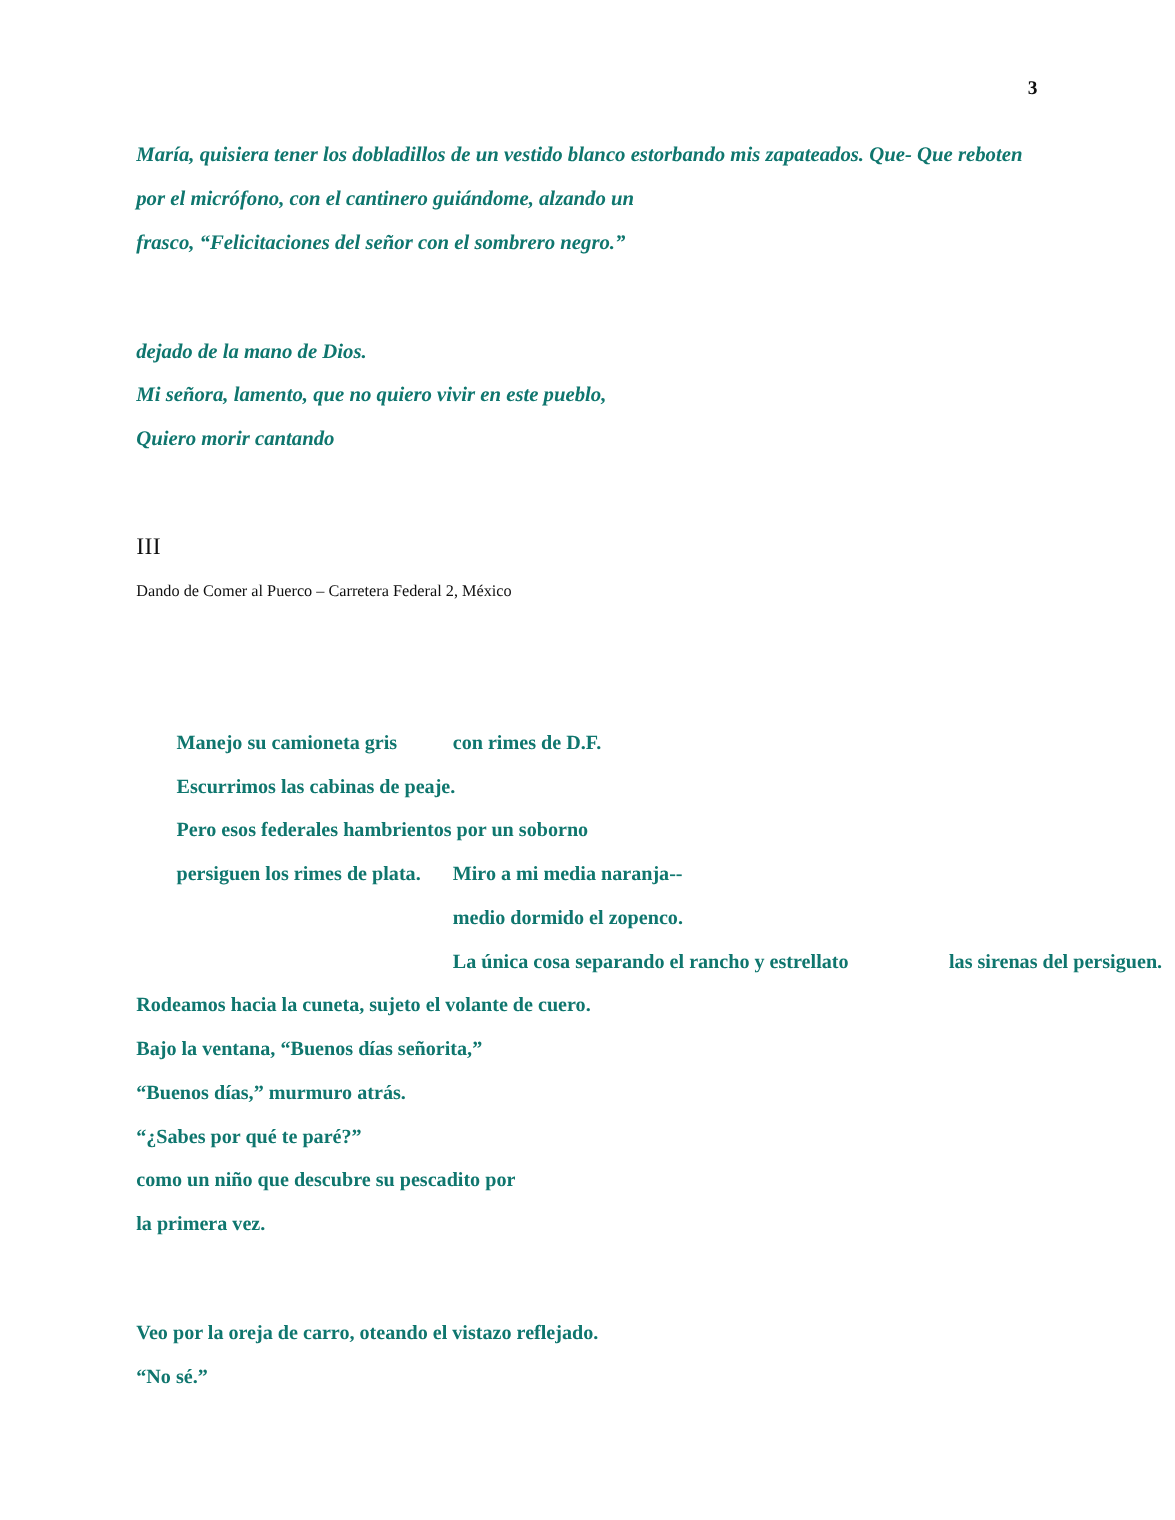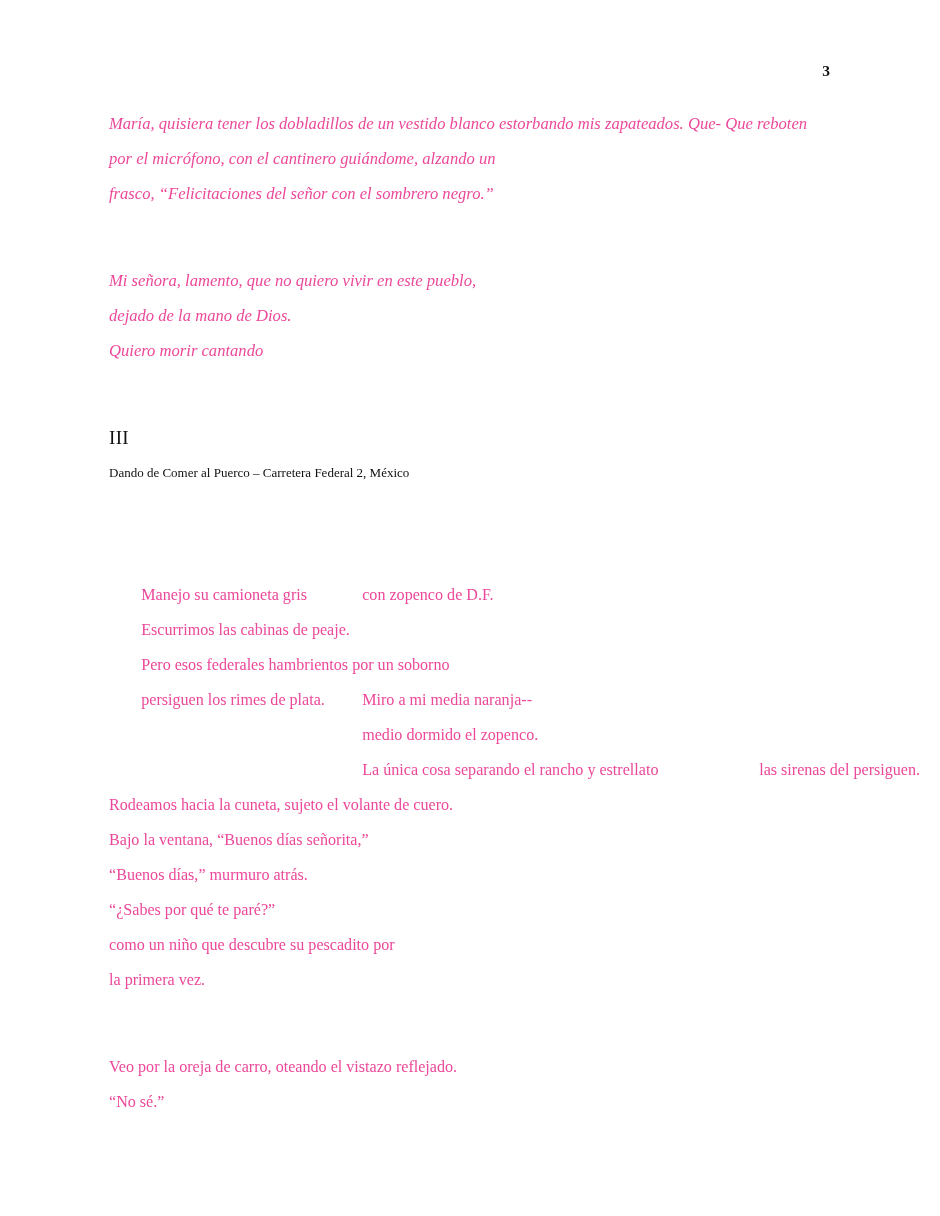--- a/index.html
+++ b/index.html
@@ -44,21 +44,22 @@
     margin: 0;
     padding: 0;
   }
 
   .line {
     display: block;
     white-space: pre;
     font-size: 16.1px;
     line-height: 35px;
     height: 35px;
-    color: #ec4899;
+    color: #0f766e;
+    font-weight: bold;
   }
 
   
   .italic .line {
     font-style: italic;
     font-size: 16.6px;
   }
 
   
   .roman .line {
@@ -130,40 +131,40 @@
     <div class="stanza italic">
       <span class="line">María, quisiera tener los dobladillos de un vestido blanco estorbando mis zapateados. Que- Que reboten</span>
       <span class="line">por el micrófono, con el cantinero guiándome, alzando un</span>
       <span class="line">frasco, “Felicitaciones del señor con el sombrero negro.”</span>
     </div>
 
     <span class="spacer"></span>
     <span class="spacer-half"></span>
 
     <div class="stanza italic">
+      <span class="line">dejado de la mano de Dios.</span>
       <span class="line">Mi señora, lamento, que no quiero vivir en este pueblo,</span>
-      <span class="line">dejado de la mano de Dios.</span>
       <span class="line">Quiero morir cantando</span>
     </div>
 
     <span class="spacer"></span>
     <span class="spacer-half"></span>
 
     <div class="stanza roman">
       <span class="section-numeral">III</span>
       <span class="section-title">Dando de Comer al Puerco – Carretera Federal 2, México</span>
     </div>
 
     <span class="spacer"></span>
     <span class="spacer-half"></span>
 
     <div class="stanza roman">
 
       <span class="line">
-        <span class="col-a">Manejo su camioneta gris</span><span class="col-b">con zopenco de D.F.</span>
+        <span class="col-a">Manejo su camioneta gris</span><span class="col-b">con rimes de D.F.</span>
       </span>
 
       <span class="line">
         <span class="col-a">Escurrimos las cabinas de peaje.</span>
       </span>
 
       <span class="line">
         <span class="col-a">Pero esos federales hambrientos por un soborno</span>
       </span>
 

